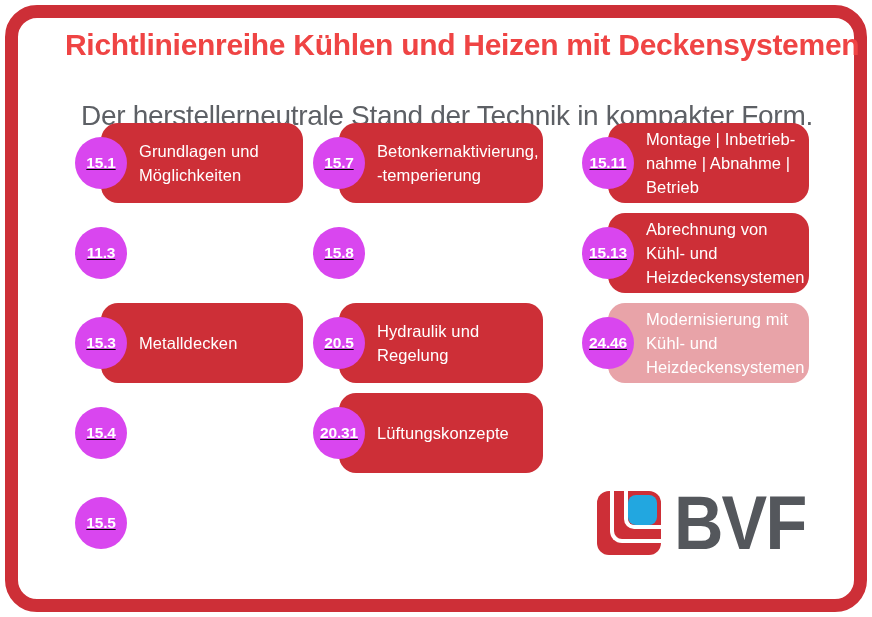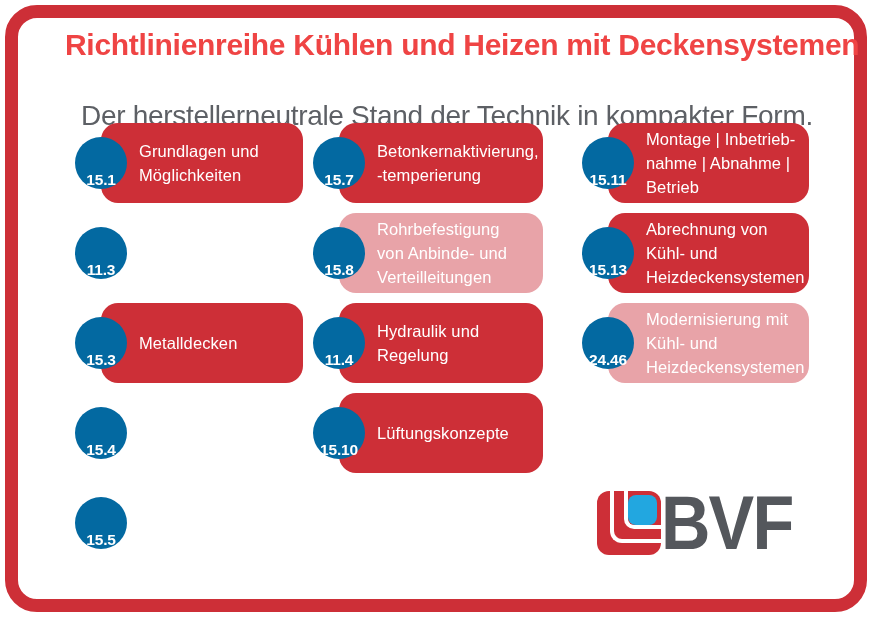--- a/index.html
+++ b/index.html
@@ -32,27 +32,27 @@
     display:flex;align-items:center;
     padding-left:38px;padding-right:2px;box-sizing:border-box;
   }
   .tile.pink{background:#e8a3a8;}
   .tile-label{
     color:#ffffff;font-size:16.5px;line-height:24px;font-weight:400;
     white-space:pre-line;letter-spacing:0.1px;
   }
   .badge{
     position:absolute;left:0;top:50%;transform:translateY(-50%);
-    width:52px;height:52px;border-radius:50%;background:#0369a1;
-    display:flex;align-items:flex-end;justify-content:center;
+    width:52px;height:52px;border-radius:50%;background:#d946ef;
+    display:flex;align-items:center;justify-content:center;text-decoration:underline;
   }
   .badge span{color:#ffffff;font-size:15.5px;font-weight:700;letter-spacing:-0.2px;}
   .logo{
     position:absolute;left:597px;top:490px;height:66px;
-    display:flex;align-items:center;
+    display:flex;align-items:center;gap:13px;
   }
   .bvf-mark{
     position:relative;width:64px;height:64px;background:#cd2f37;
     border-radius:12px;overflow:hidden;flex:0 0 auto;
   }
   .bvf-l1{
     position:absolute;left:13px;top:0;right:0;bottom:12px;
     border-left:4px solid #fff;border-bottom:4px solid #fff;
     border-bottom-left-radius:12px;
   }
@@ -118,44 +118,39 @@
     <div class="tile-row">
       <div class="tile red">
         <span class="tile-label">Betonkernaktivierung,
 -temperierung</span>
       </div>
       <div class="badge">
         <span>15.7</span>
       </div>
     </div>
     <div class="tile-row">
-      <div class="tile pink">
-        <span class="tile-label">Rohrbefestigung
-von Anbinde- und
-Verteilleitungen</span>
-      </div>
       <div class="badge">
         <span>15.8</span>
       </div>
     </div>
     <div class="tile-row">
       <div class="tile red">
         <span class="tile-label">Hydraulik und
 Regelung</span>
       </div>
       <div class="badge">
-        <span>11.4</span>
+        <span>20.5</span>
       </div>
     </div>
     <div class="tile-row">
       <div class="tile red">
         <span class="tile-label">Lüftungskonzepte</span>
       </div>
       <div class="badge">
-        <span>15.10</span>
+        <span>20.31</span>
       </div>
     </div>
   </div>
 
   <div class="col col3">
     <div class="tile-row">
       <div class="tile red">
         <span class="tile-label">Montage | Inbetrieb-
 nahme | Abnahme |
 Betrieb</span>

